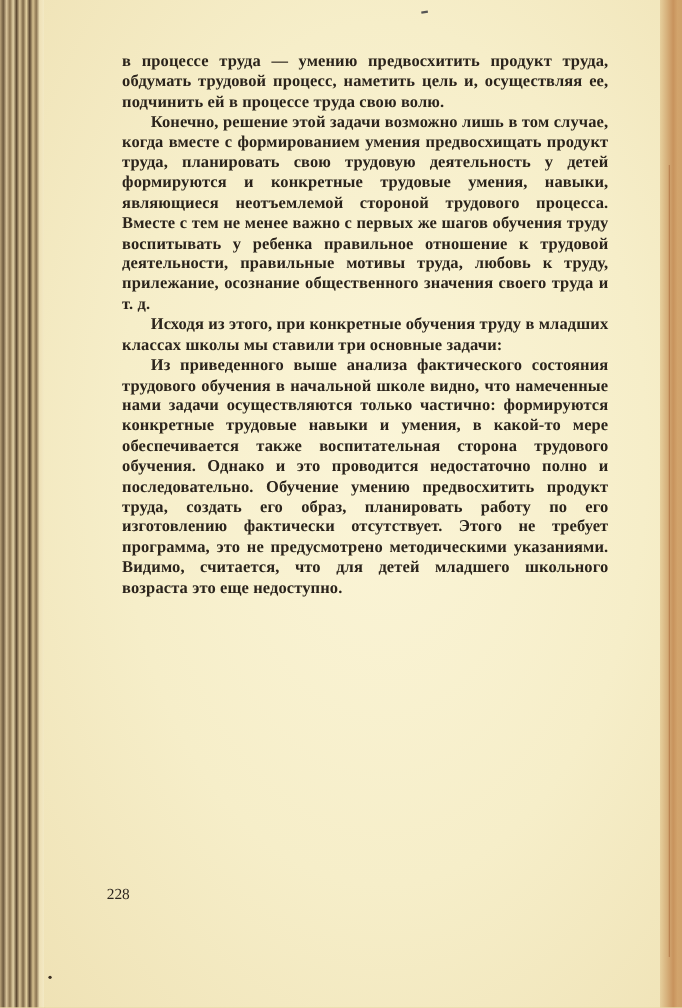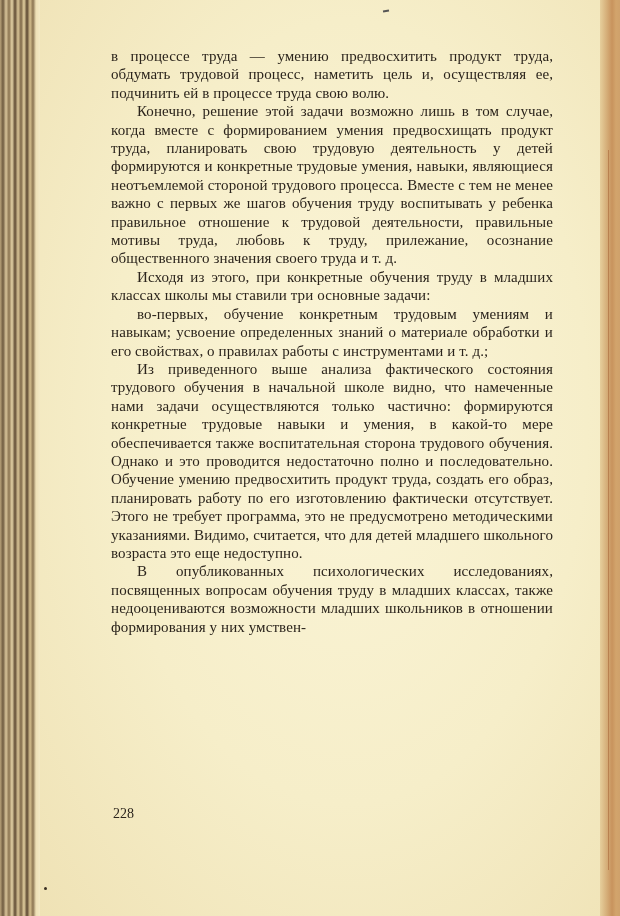--- a/index.html
+++ b/index.html
@@ -30,41 +30,39 @@
   }
   .top-mark { position:absolute; left: 383px; top: 10px; width: 6px; height: 2px; background:#555; transform: rotate(-8deg); }
   .text {
     position: absolute; left: 111px; top: 47px; width: 442px;
     color: #2b241c;
     font-size: 15px;
     line-height: 18.4px;
     text-align: justify;
     letter-spacing: 0.1px;
   }
-  .text p { margin: 0; text-indent: 0; }
+  .text p { margin: 0; text-indent: 0; font-weight: bold; }
   .text p.indent { text-indent: 26px; }
   .page-number {
-    position: absolute; left: 113px; top: 806px;
+    position: absolute; left: 97px; top: 806px;
     font-size: 14px; color: #2b241c;
     font-family: "Liberation Serif", "DejaVu Serif", serif;
   }
   .speck { position:absolute; width:3px; height:3px; border-radius:50%; background:#3a2f22; }
 </style>
 </head>
 <body>
 
 <div class="book-edge"></div>
 <div class="page"></div>
 <div class="right-edge"></div>
 <div class="top-mark"></div>
 
 <div class="text">
   <p>в процессе труда — умению предвосхитить продукт труда, обдумать трудовой процесс, наметить цель и, осуществляя ее, подчинить ей в процессе труда свою волю.</p>
   <p class="indent">Конечно, решение этой задачи возможно лишь в том случае, когда вместе с формированием умения предвосхищать продукт труда, планировать свою трудовую деятельность у детей формируются и конкретные трудовые умения, навыки, являющиеся неотъемлемой стороной трудового процесса. Вместе с тем не менее важно с первых же шагов обучения труду воспитывать у ребенка правильное отношение к трудовой деятельности, правильные мотивы труда, любовь к труду, прилежание, осознание общественного значения своего труда и т. д.</p>
   <p class="indent">Исходя из этого, при конкретные обучения труду в младших классах школы мы ставили три основные задачи:</p>
-  <p class="indent">во-первых, обучение конкретным трудовым умениям и навыкам; усвоение определенных знаний о материале обработки и его свойствах, о правилах работы с инструментами и т. д.;</p>
   <p class="indent">Из приведенного выше анализа фактического состояния трудового обучения в начальной школе видно, что намеченные нами задачи осуществляются только частично: формируются конкретные трудовые навыки и умения, в какой-то мере обеспечивается также воспитательная сторона трудового обучения. Однако и это проводится недостаточно полно и последовательно. Обучение умению предвосхитить продукт труда, создать его образ, планировать работу по его изготовлению фактически отсутствует. Этого не требует программа, это не предусмотрено методическими указаниями. Видимо, считается, что для детей младшего школьного возраста это еще недоступно.</p>
-  <p class="indent">В опубликованных психологических исследованиях, посвященных вопросам обучения труду в младших классах, также недооцениваются возможности младших школьников в отношении формирования у них умствен-</p>
 </div>
 
 <div class="page-number">228</div>
 
 <div class="speck" style="left:44px; top:887px;"></div>
 
 </body></html>

